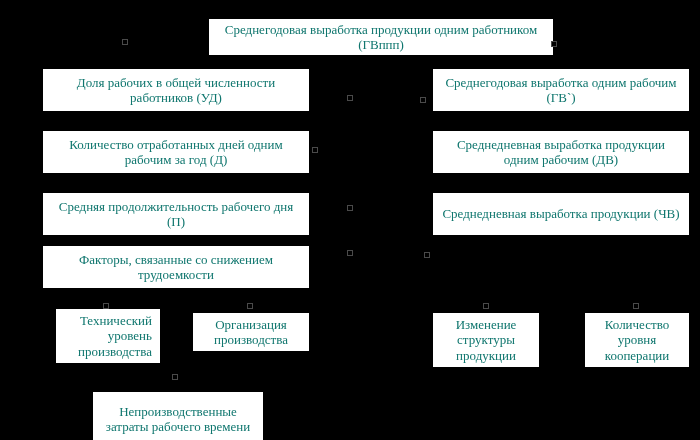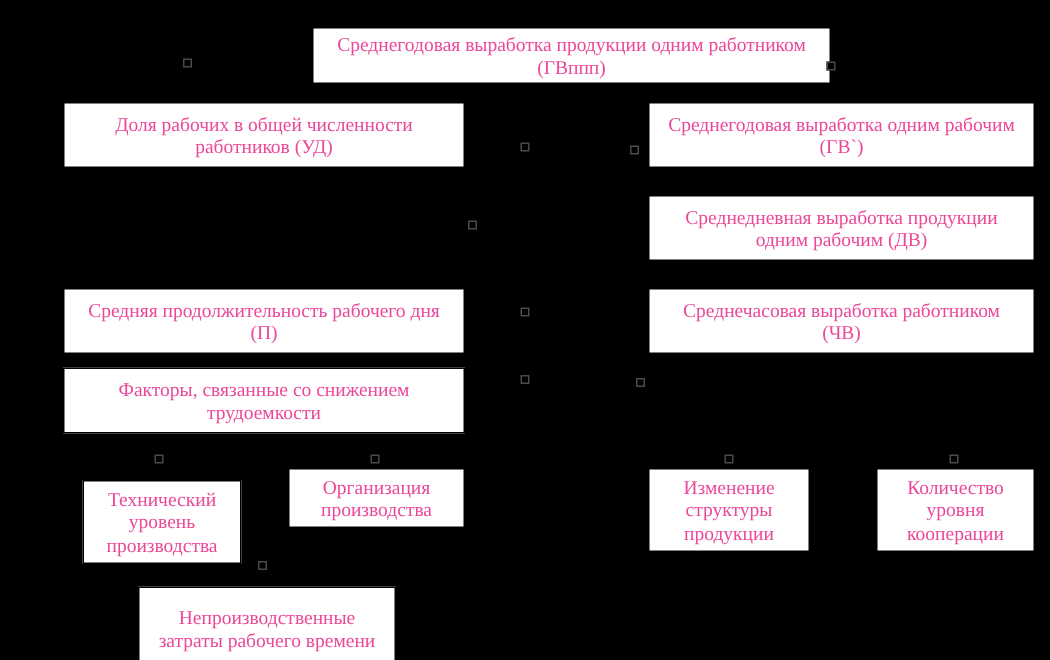--- a/index.html
+++ b/index.html
@@ -7,21 +7,21 @@
     position:relative;
     width:700px;height:440px;
     background:#000;
     font-family:"Liberation Serif","DejaVu Serif",serif;
     overflow:hidden;
   }
   .node{
     position:absolute;
     background:#fff;
     border:1px solid #000;
-    color:#ec4899;
+    color:#0f766e;
     font-size:13px;
     line-height:1.18;
     box-sizing:border-box;
     display:flex;
     flex-direction:column;
     justify-content:center;
     padding:3px 8px;
   }
   .node.center{text-align:center;}
   .node.left{text-align:center;}
@@ -31,21 +31,21 @@
   #n-l0{left:42px;top:68px;width:268px;height:44px;}
   #n-l1{left:42px;top:130px;width:268px;height:44px;}
   #n-l2{left:42px;top:192px;width:268px;height:44px;}
   #n-l3{left:42px;top:245px;width:268px;height:44px;}
   
   #n-r0{left:432px;top:68px;width:258px;height:44px;}
   #n-r1{left:432px;top:130px;width:258px;height:44px;}
   #n-r2{left:432px;top:192px;width:258px;height:44px;}
   #n-r3{left:432px;top:245px;width:258px;height:44px;}
   
-  #n-b0{left:55px;top:320px;width:106px;height:56px;}
+  #n-b0{left:55px;top:308px;width:106px;height:56px;text-align:right;}
   #n-b1{left:192px;top:312px;width:118px;height:40px;}
   #n-b2{left:432px;top:312px;width:108px;height:56px;}
   #n-b3{left:584px;top:312px;width:106px;height:56px;}
   
   #n-bc{left:92px;top:391px;width:172px;height:56px;}
   
   .handle{
     position:absolute;
     width:6px;height:6px;
     background:#000;
@@ -55,26 +55,27 @@
   }
 </style>
 </head>
 <body>
 
 <div id="stage">
 
   <div class="node center" id="n-root">Среднегодовая выработка продукции одним работником (ГВппп)</div>
 
   <div class="node left" id="n-l0">Доля рабочих в общей численности работников (УД)</div>
+  <div class="node left" id="n-l1">Количество отработанных дней одним рабочим за год (Д)</div>
   <div class="node left" id="n-l2">Средняя продолжительность рабочего дня (П)</div>
   <div class="node left" id="n-l3">Факторы, связанные со снижением трудоемкости</div>
 
   <div class="node left" id="n-r0">Среднегодовая выработка одним рабочим (ГВ`)</div>
   <div class="node left" id="n-r1">Среднедневная выработка продукции одним рабочим (ДВ)</div>
-  <div class="node left" id="n-r2">Среднечасовая выработка работником (ЧВ)</div>
+  <div class="node left" id="n-r2">Среднедневная выработка продукции (ЧВ)</div>
 
   <div class="node center" id="n-b0">Технический уровень производства</div>
   <div class="node center" id="n-b1">Организация производства</div>
   <div class="node center" id="n-b2">Изменение структуры продукции</div>
   <div class="node center" id="n-b3">Количество уровня кооперации</div>
 
   <div class="node center" id="n-bc">Непроизводственные затраты рабочего времени</div>
 
   <div class="handle" style="left:122px;top:39px"></div>
   <div class="handle" style="left:551px;top:41px"></div>

